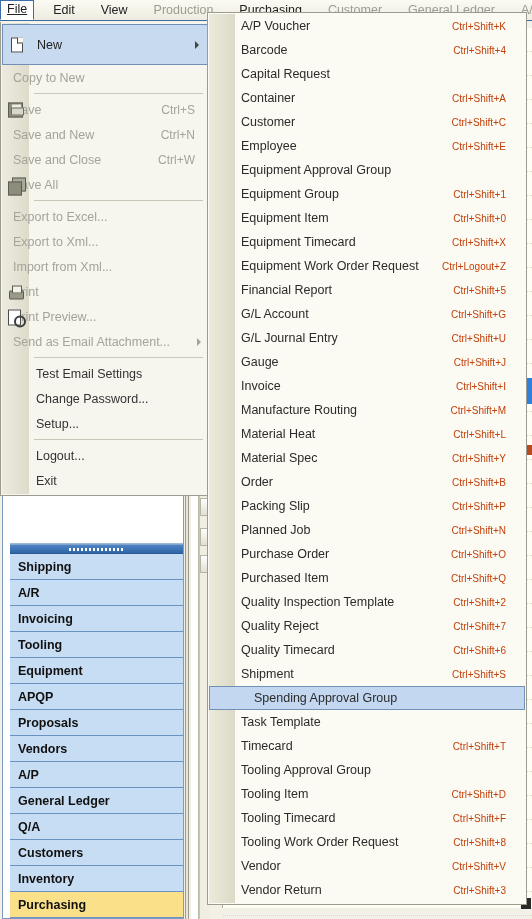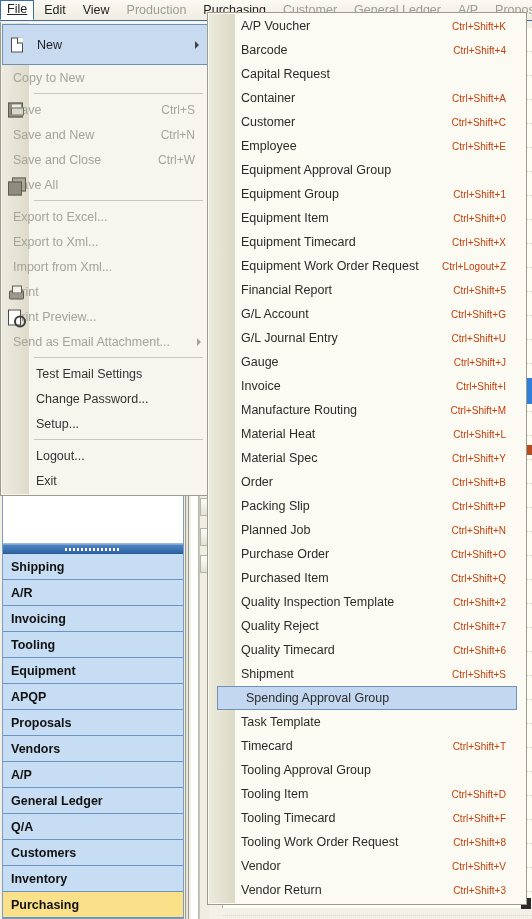--- a/index.html
+++ b/index.html
@@ -51,38 +51,39 @@
   .menubar {
     position: absolute; left: 0; top: 0; width: 532px; height: 21px;
     background: linear-gradient(#fbfaf3, #eeece0);
     border-bottom: 1px solid #3a6ea5;
     display: flex; align-items: center;
     font-size: 12.5px;
     white-space: nowrap;
     overflow: hidden;
   }
   .menubar-item {
-    padding: 2px 7px 3px 10px;
+    padding: 2px 7px 3px 19px;
     color: #222;
     line-height: 14px;
   }
   .menubar-item.dim { color: #9c9c93; }
   .menubar-item.active {
     background: #ffffff;
     border: 1px solid #3a6ea5;
     border-bottom: 1px solid #ffffff;
     padding: 1px 6px 3px 6px;
     position: relative; z-index: 40; text-decoration: underline;
   }
 
   
   .navpanel {
     position: absolute; left: 2px; top: 435px; width: 182px; height: 484px;
     background: #ffffff;
     border: 1px solid #7d9cc0;
+    padding-left: 7px;
   }
   .navpanel-top {
     position: relative;
     height: 108px;
     background: #ffffff;
     border-bottom: 1px solid #9db8d6;
   }
   .admin-tile {
     position: absolute; left: 50%; transform: translateX(-50%);
     top: 7px;
@@ -287,22 +288,22 @@
     padding-left: 33px;
     z-index: 2;
   }
   .smi .accel {
     position: absolute; right: 20px;
     font-size: 10px; color: #c2410c;
   }
   .smi.hl {
     background: #c3d7f0;
     border: 1px solid #7191b7;
-    margin: 0 9px;
-    padding-left: 28px;
+    margin: 0 1px;
+    padding-left: 44px;
   }
 </style>
 </head>
 <body>
 
 <div id="app">
 
   <div class="bg-body"></div>
   <div class="bg-grid" id="bg-grid">
       <div class="bg-grid-row"></div>

